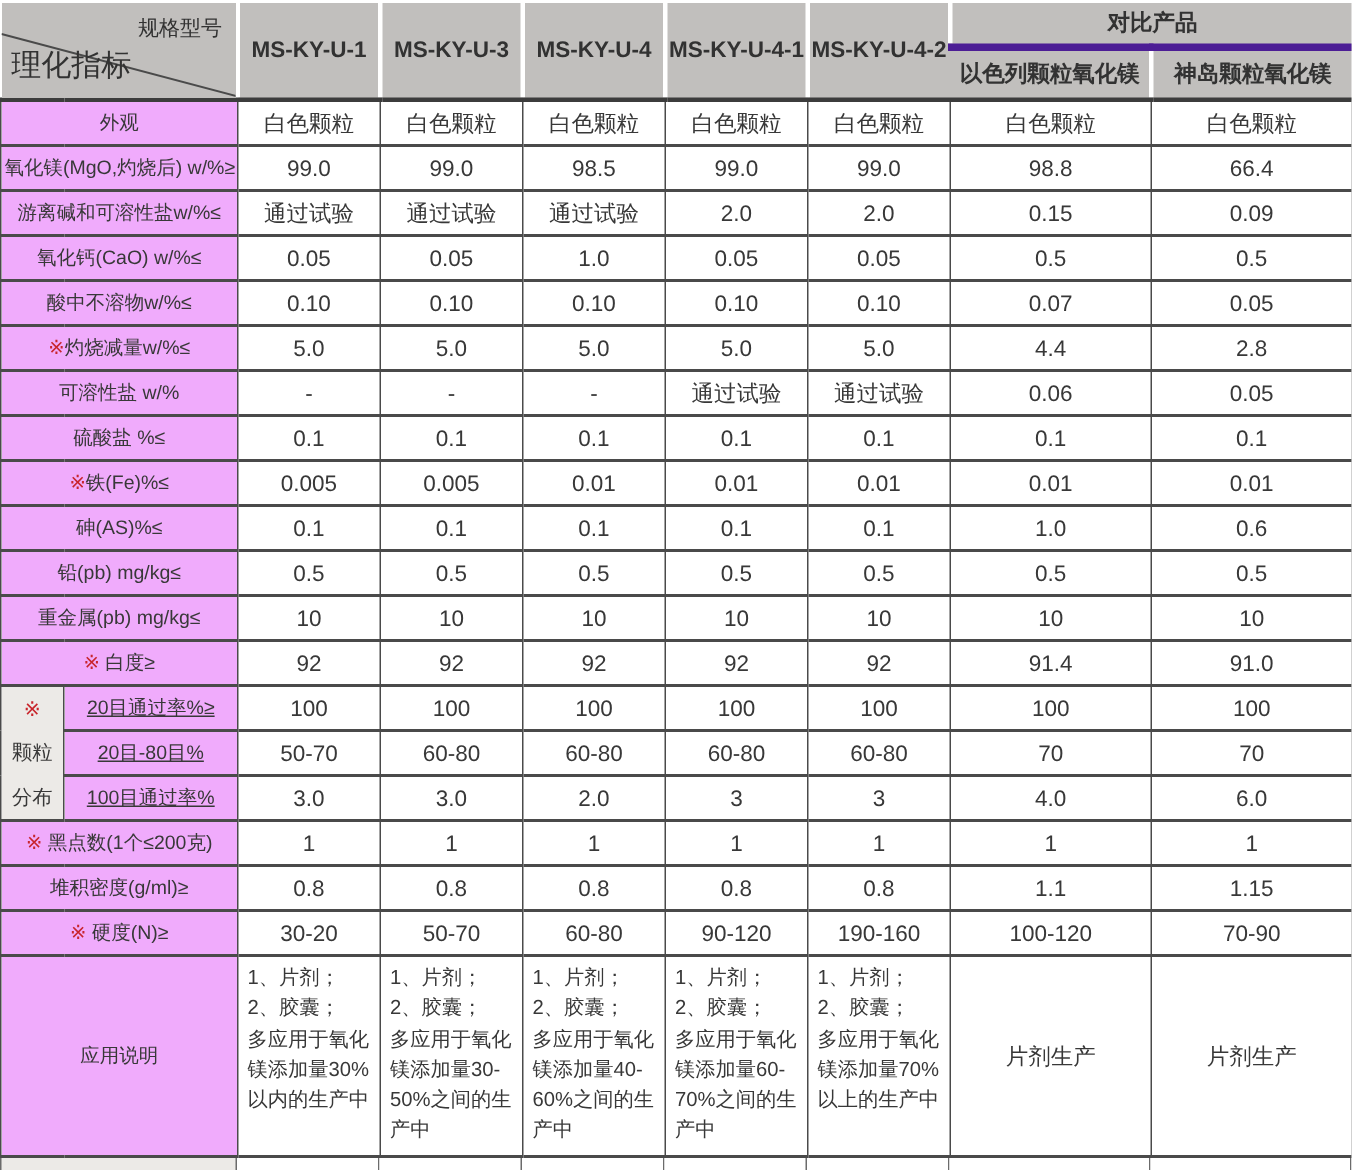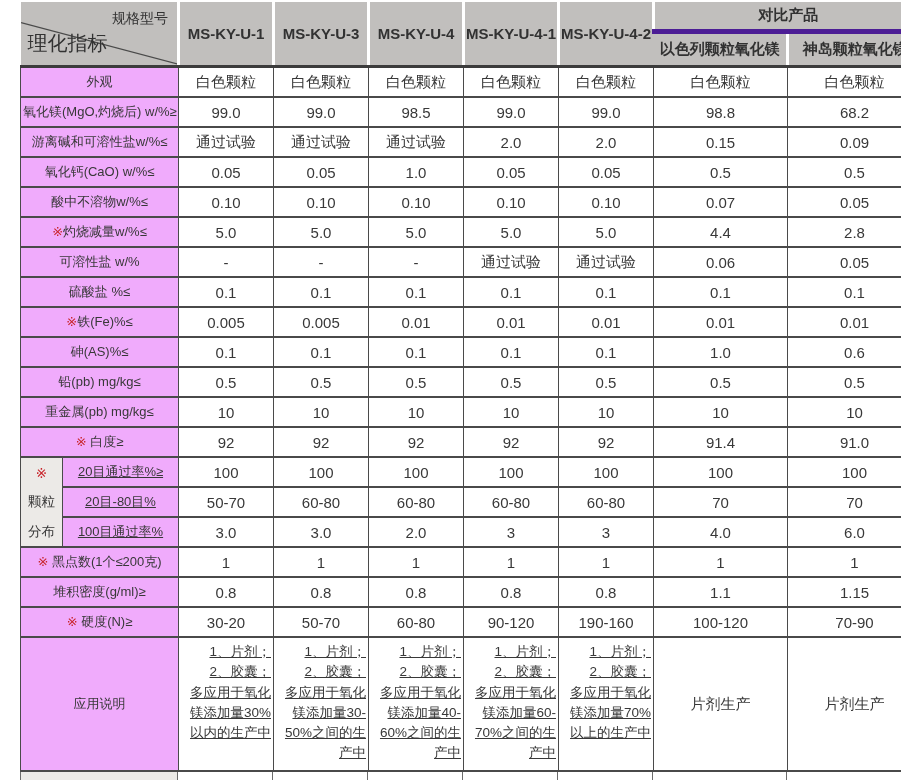--- a/index.html
+++ b/index.html
@@ -1,21 +1,21 @@
 <!DOCTYPE html>
 <html><head>
 <meta charset="utf-8">
 <style>
   html,body{margin:0;padding:0;background:#fff;}
   body{
     font-family:"Liberation Sans","DejaVu Sans",sans-serif;
     color:#3a3a3a;
     width:901px;
   }
-  .wrap{width:799px;padding-top:2px;padding-left:20px;}
+  .wrap{width:799px;padding-top:2px;}
 
   table{
     border-collapse:collapse;
     table-layout:fixed;
     width:901px;
   }
 
   
   thead th{
     background:#c1bfbd;
@@ -69,27 +69,26 @@
     background:#eceae7;
     font-size:13.5px;
     padding:0;
     vertical-align:top;
   }
   .g-mark{color:#c8252c;margin-top:7px;}
   .g-line{margin-top:12px;font-family:Liberation Mono, monospace;}
   .req-mark{color:#c8252c;}
   tr.app-row td{height:128px;}
   td.app-note{
-    text-align:right;
+    text-align:left;
     vertical-align:top;
     white-space:pre-line;
     font-size:13.5px;
     line-height:1.5;
     padding:4px 2px 0 6px;
-    text-decoration:underline;
   }
 
   
   .stub{display:flex;height:8px;width:901px;}
   .stub span{border-right:1px solid #6b6b6b;height:8px;box-sizing:border-box;display:block;}
   .stub .s0{width:158px;background:#eceae7;border-left:1px solid #6b6b6b;}
   .stub .s1,.stub .s2,.stub .s3,.stub .s4,.stub .s5{width:95px;background:#fff;}
   .stub .s6,.stub .s7{width:134px;background:#fff;}
 </style>
 </head>
@@ -141,21 +140,21 @@
           <td class="value-cell">白色颗粒</td>
         </tr>
         <tr>
           <td class="label-cell" colspan="2"><span>氧化镁(MgO,灼烧后) w/%≥</span></td>
           <td class="value-cell">99.0</td>
           <td class="value-cell">99.0</td>
           <td class="value-cell">98.5</td>
           <td class="value-cell">99.0</td>
           <td class="value-cell">99.0</td>
           <td class="value-cell">98.8</td>
-          <td class="value-cell">68.2</td>
+          <td class="value-cell">66.4</td>
         </tr>
         <tr>
           <td class="label-cell" colspan="2"><span>游离碱和可溶性盐w/%≤</span></td>
           <td class="value-cell">通过试验</td>
           <td class="value-cell">通过试验</td>
           <td class="value-cell">通过试验</td>
           <td class="value-cell">2.0</td>
           <td class="value-cell">2.0</td>
           <td class="value-cell">0.15</td>
           <td class="value-cell">0.09</td>

